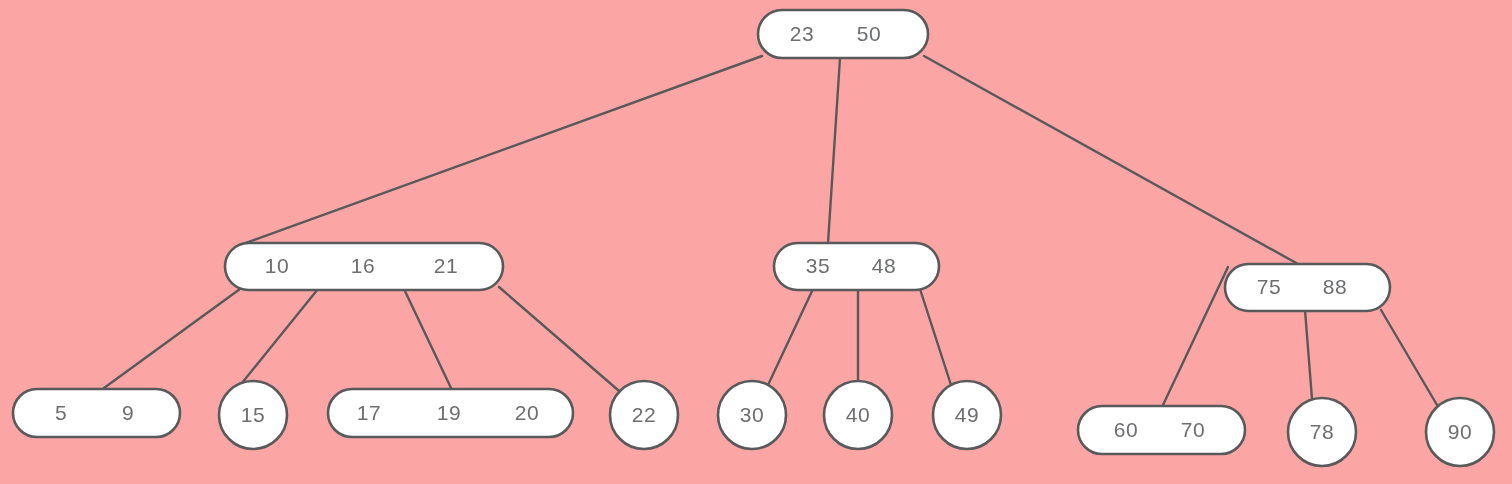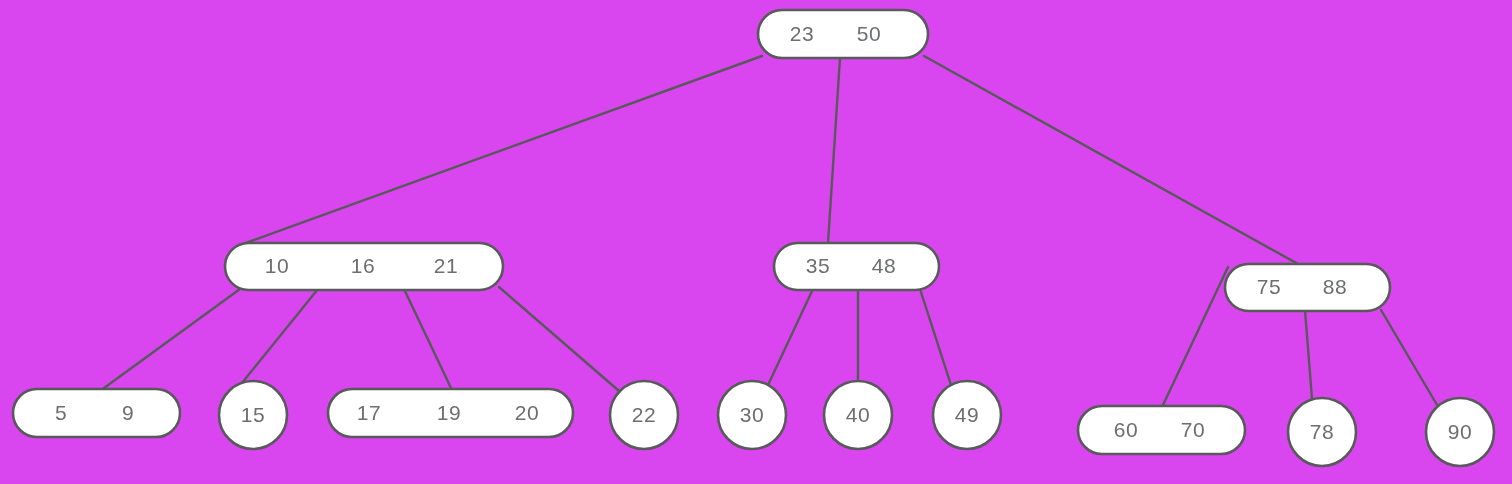--- a/index.html
+++ b/index.html
@@ -4,21 +4,21 @@
 <style>
   html, body {
     margin: 0;
     padding: 0;
     background: #ffffff;
   }
   #tree-canvas {
     position: relative;
     width: 1512px;
     height: 484px;
-    background: #d946ef;
+    background: #fca5a5;
     overflow: hidden;
     font-family: "Liberation Sans", sans-serif;
   }
   svg.tree-svg {
     position: absolute;
     top: 0;
     left: 0;
     width: 1512px;
     height: 484px;
   }

